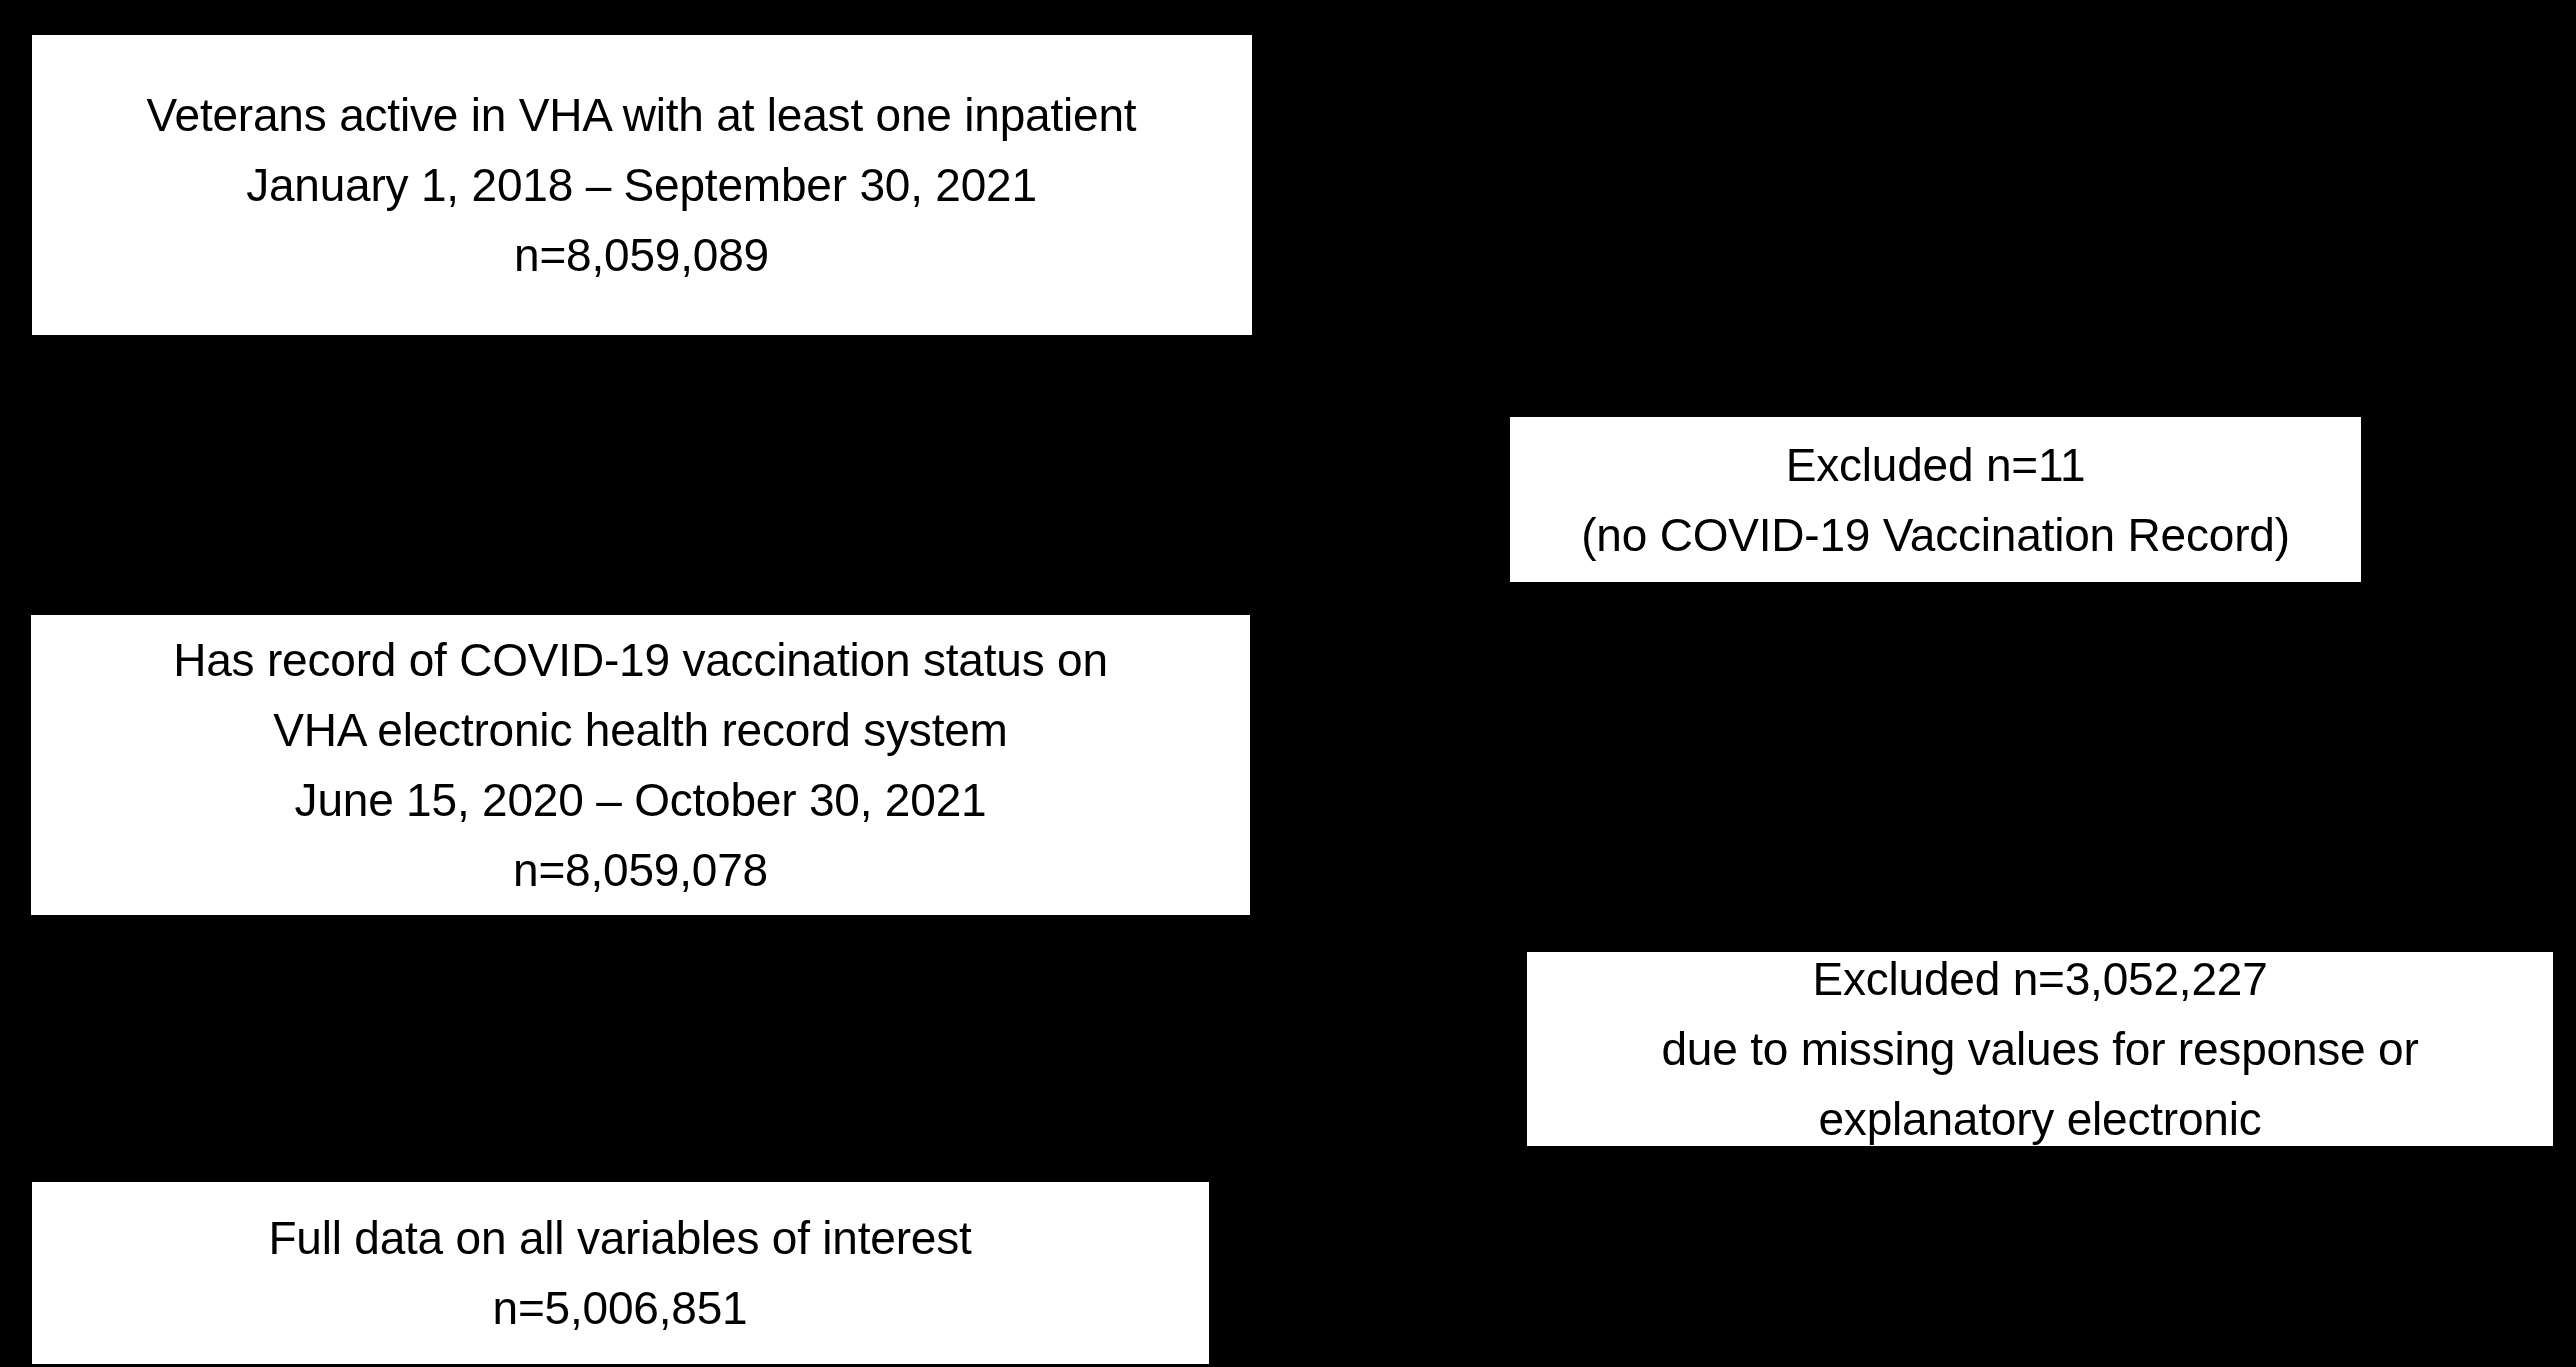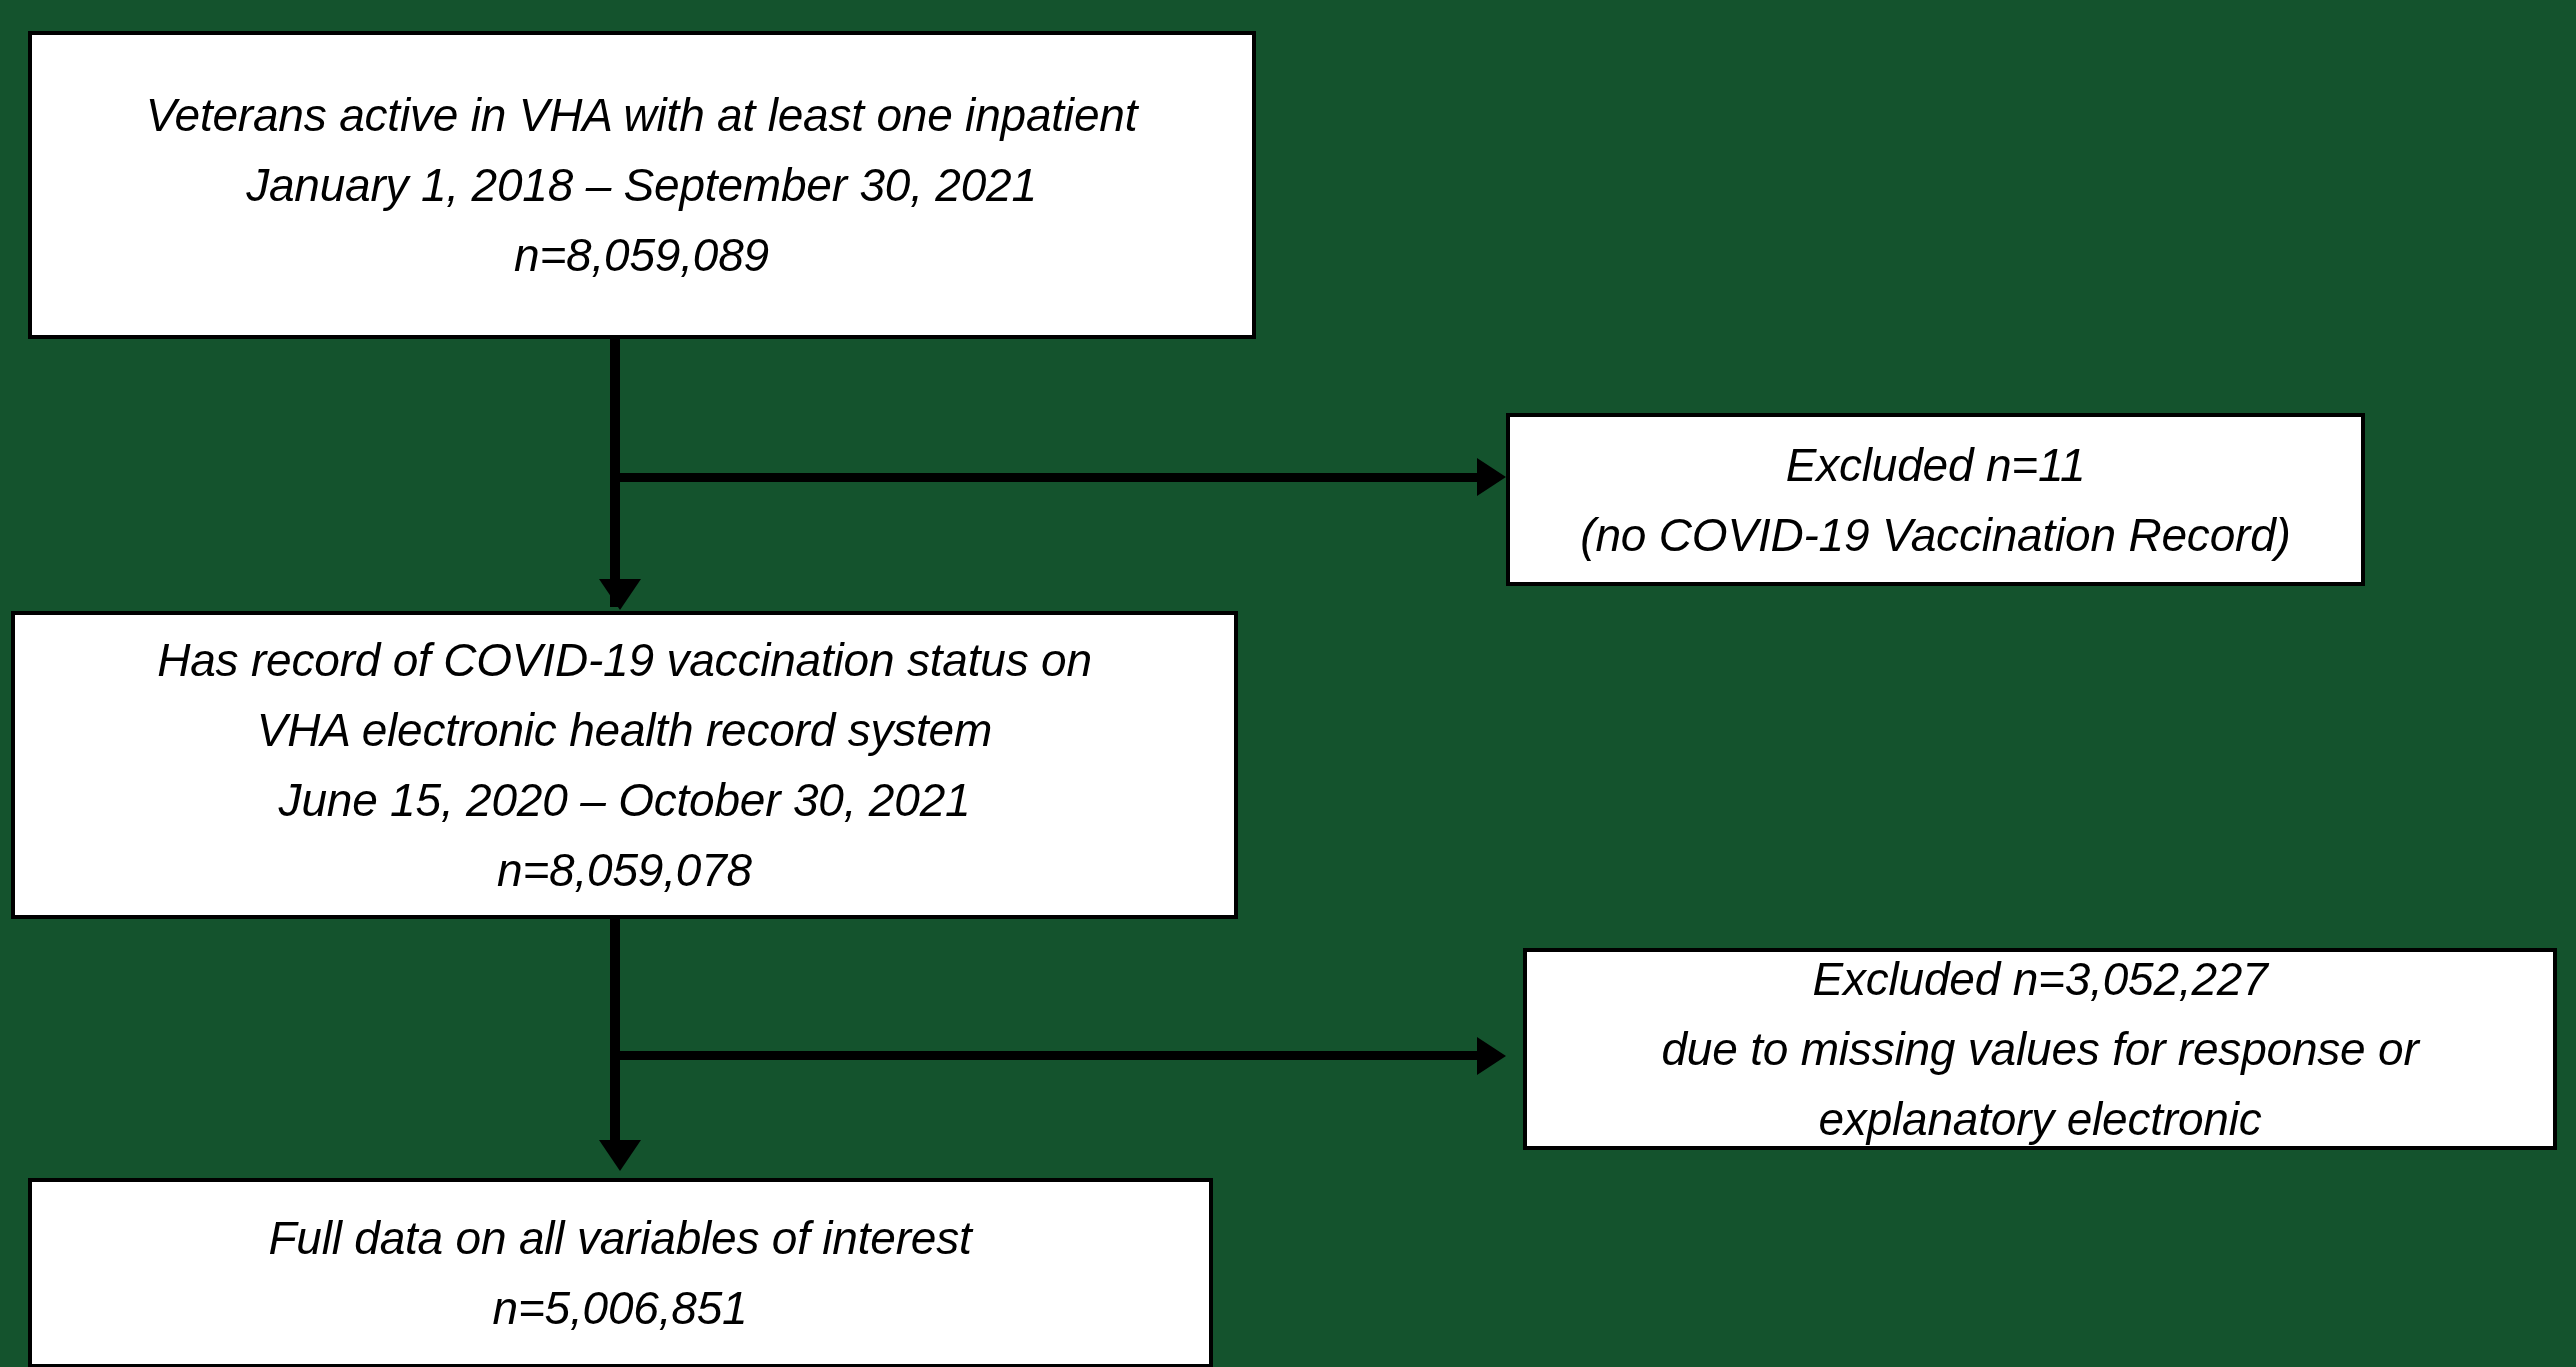--- a/index.html
+++ b/index.html
@@ -5,24 +5,23 @@
 <style>
   html, body {
     margin: 0;
     padding: 0;
     background: #ffffff;
   }
   #canvas {
     position: relative;
     width: 2576px;
     height: 1368px;
-    background: #14532d;
+    background: #000000;
     overflow: hidden;
     font-family: "Liberation Sans", "DejaVu Sans", sans-serif;
-    font-style: italic;
   }
   .node {
     position: absolute;
     box-sizing: border-box;
     border: 4.6px solid #000000;
     background: #ffffff;
     display: flex;
     flex-direction: column;
     align-items: center;
     justify-content: center;
@@ -33,21 +32,21 @@
     white-space: pre;
     text-align: center;
     font-size: 46px;
     line-height: 70px;
     letter-spacing: -0.2px;
   }
 
   
   #node-cohort        { left: 27.5px;   top: 31px;   width: 1228px; height: 308px; }
   #node-excluded-1    { left: 1506px; top: 390px;  width: 859px;  height: 173px; margin-top: 23px; }
-  #node-vaxrecord     { left: 11px;   top: 611px;  width: 1227px; height: 308px; }
+  #node-vaxrecord     { left: 27px;   top: 611px;  width: 1227px; height: 308px; }
   #node-excluded-2    { left: 1523px; top: 948px; width: 1034px; height: 202px; }
   #node-fulldata      { left: 27.5px;   top: 1178px; width: 1185px; height: 190px; }
 
   
   .vline {
     position: absolute;
     width: 10px;
     background: #000000;
   }
   .hline {

